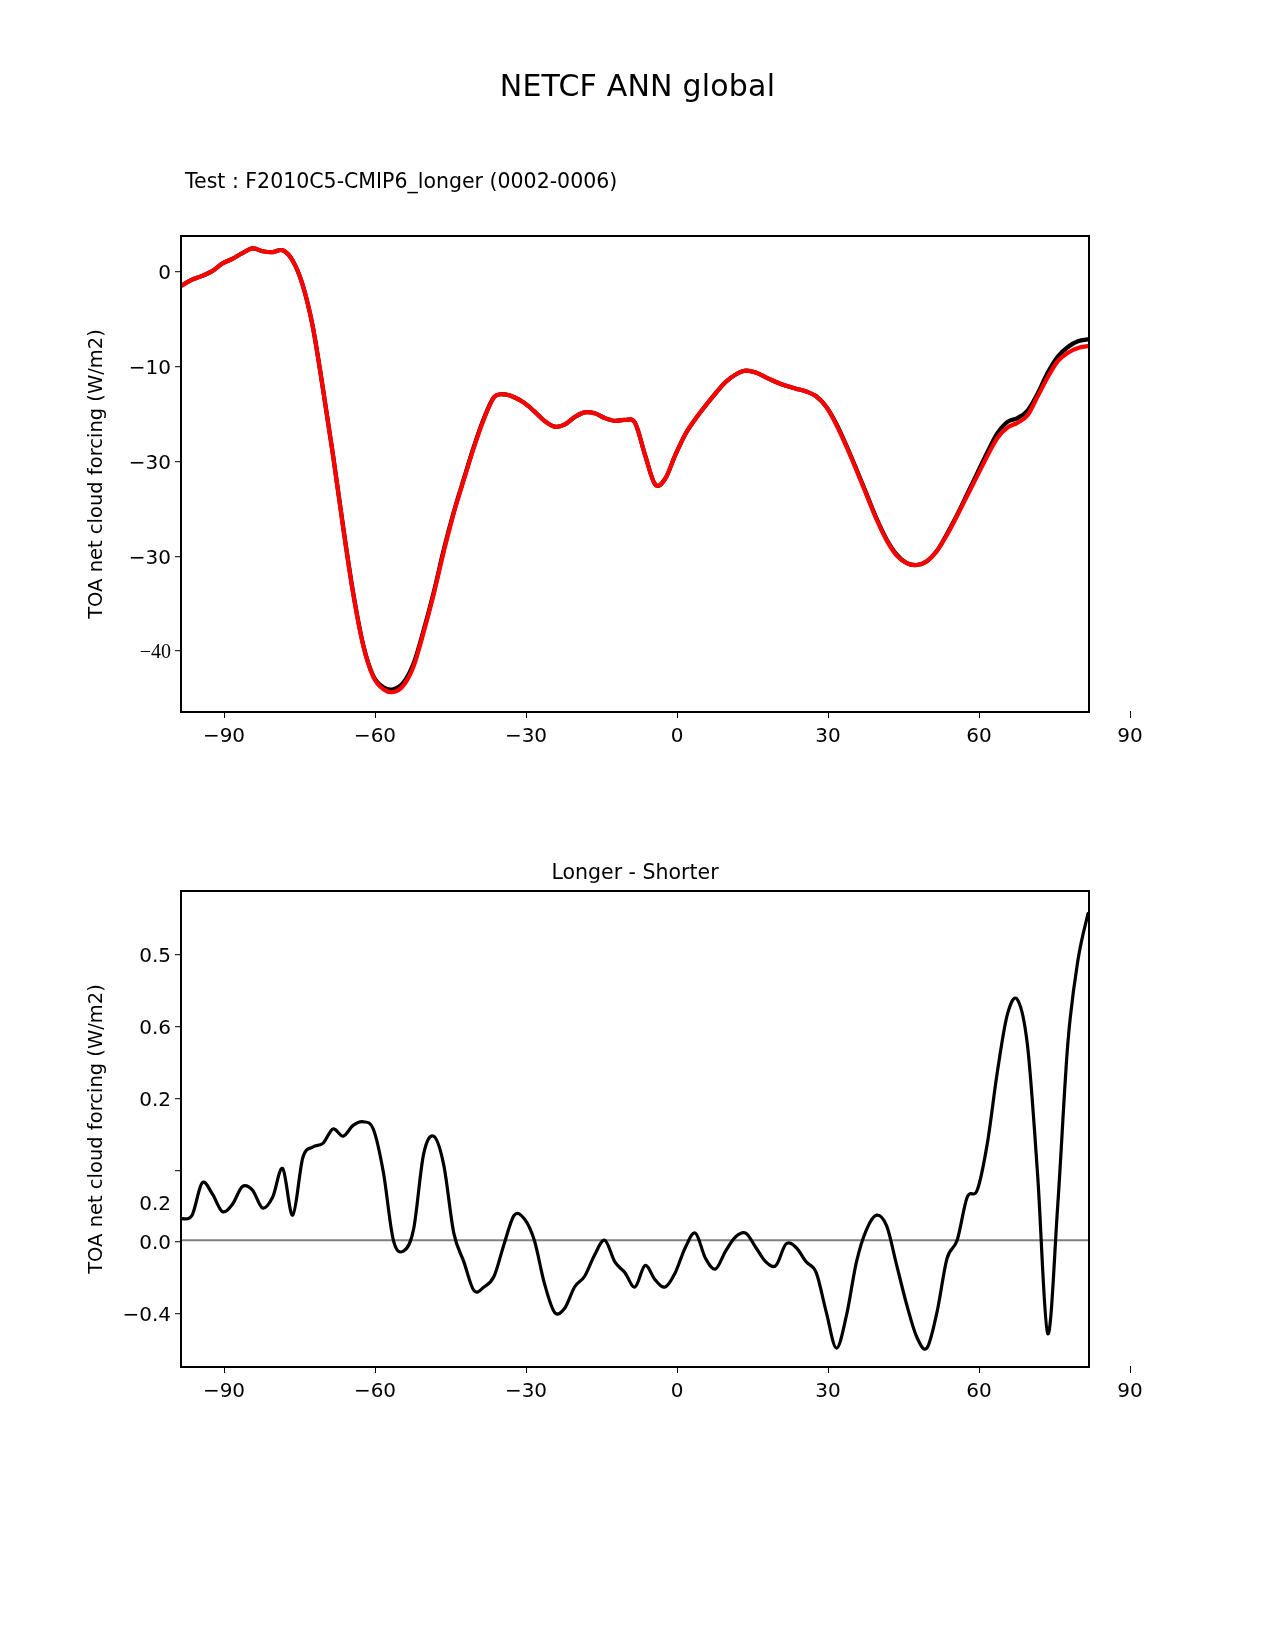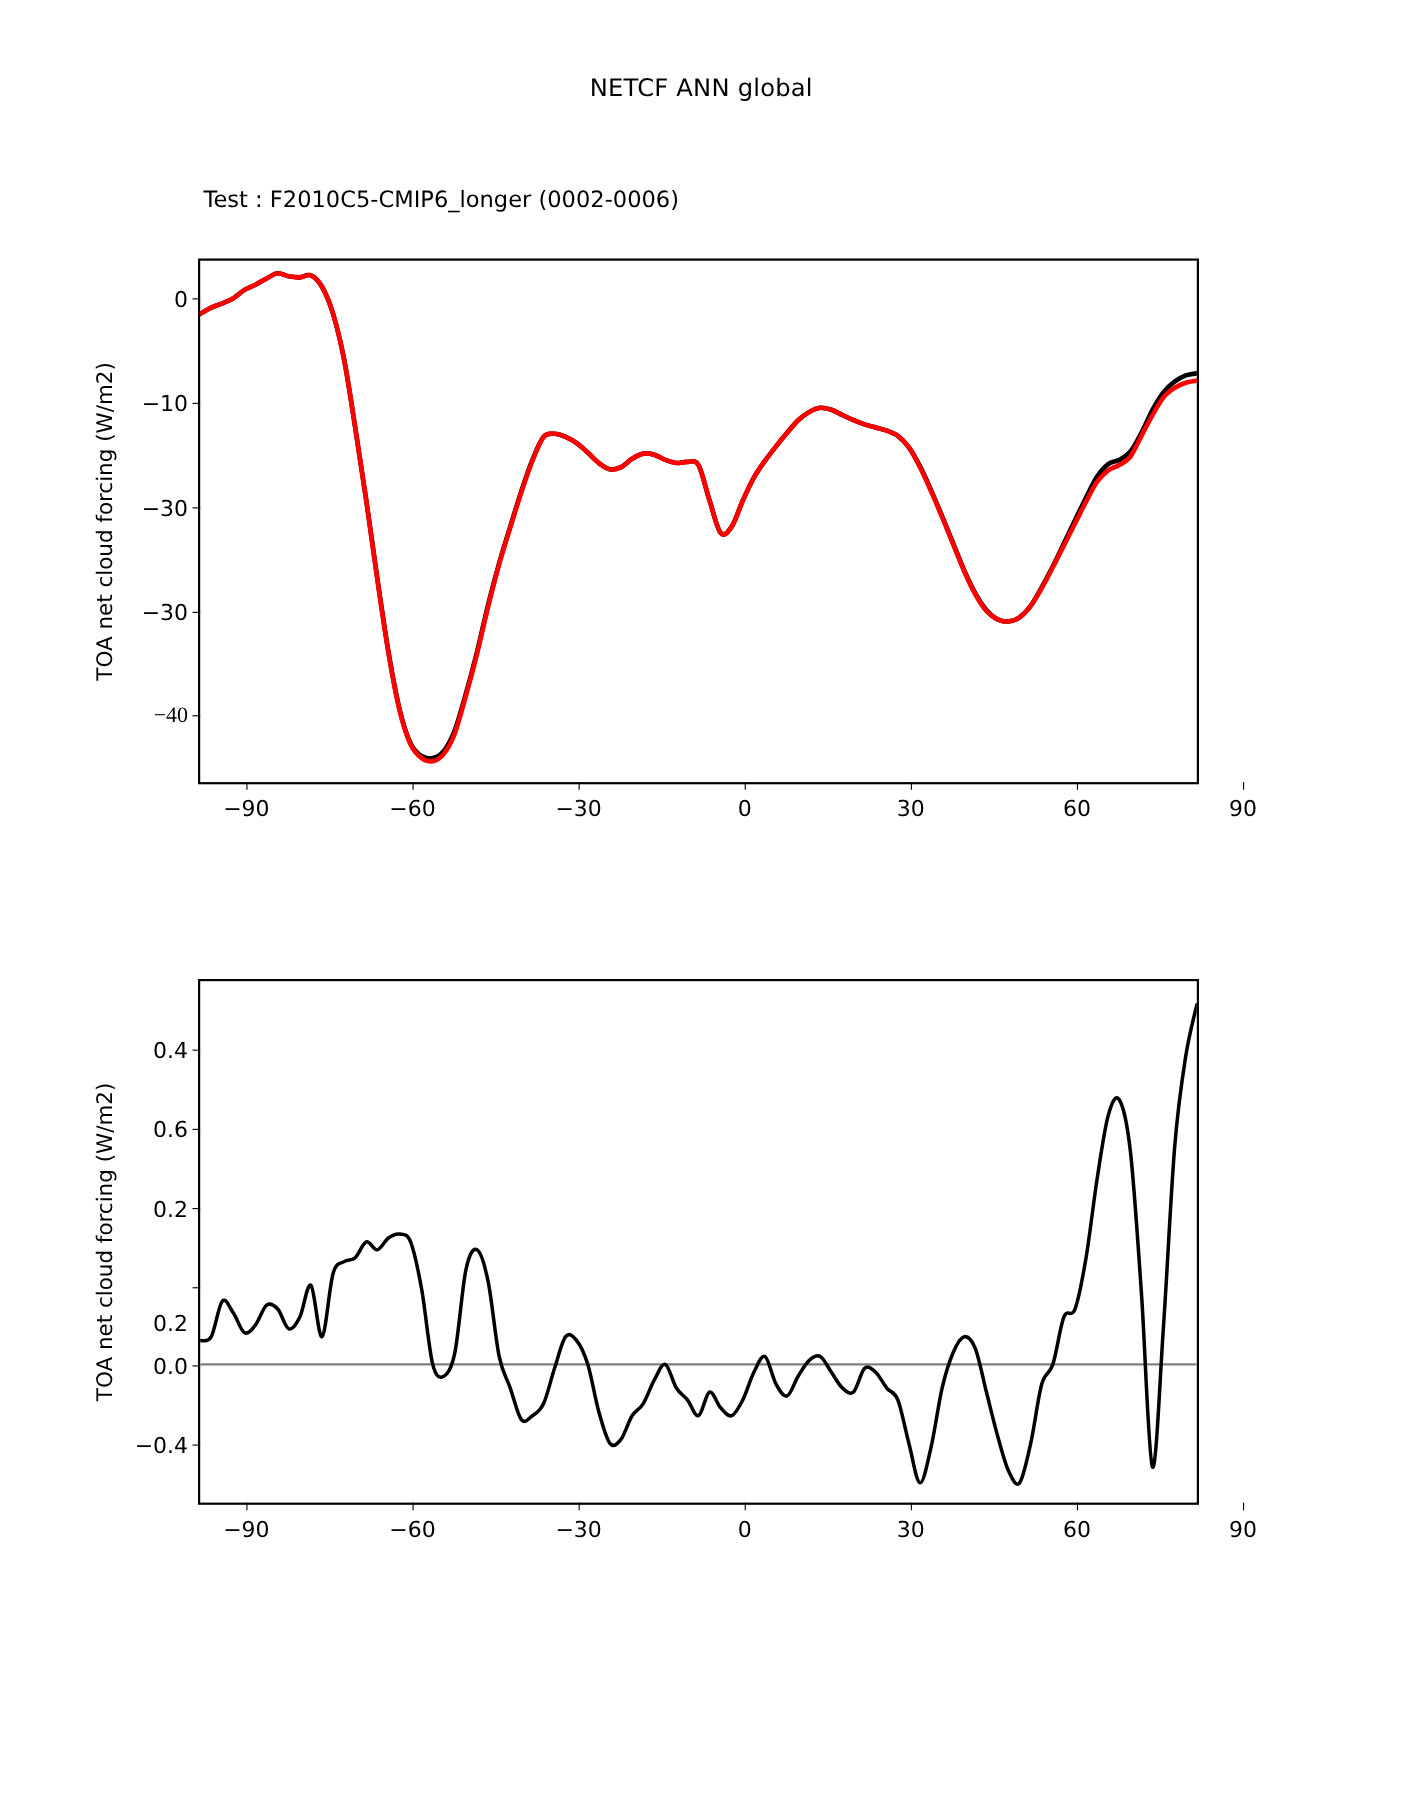--- a/index.html
+++ b/index.html
@@ -17,21 +17,21 @@
   .page {
     position: absolute;
     inset: 0;
   }
   .fig-title {
     position: absolute;
     left: 0;
     right: 0;
     top: 68px;
     text-align: center;
-    font-size: 22px;
+    font-size: 30px;
     color: #000;
     font-family: "DejaVu Sans", sans-serif;
     letter-spacing: 0.2px;
   }
 
   
   .panel1 {
     position: absolute;
     left: 180px;
     top: 235px;
@@ -179,29 +179,30 @@
         <div class="xtickmark" style="left: 455px;"></div>
         <div class="xtick1" style="left: 606px;">30</div>
         <div class="xtickmark" style="left: 606px;"></div>
         <div class="xtick1" style="left: 757px;">60</div>
         <div class="xtickmark" style="left: 757px;"></div>
         <div class="xtick1" style="left: 908px;">90</div>
         <div class="xtickmark" style="left: 908px;"></div>
       </div>
   </div>
 
+  <div class="panel2-title">Longer - Shorter</div>
   <div class="ylabel2">TOA net cloud forcing (W/m2)</div>
 
   <div class="panel2" id="panel2">
     <svg id="svg2" width="906" height="474" viewBox="0 0 906 474">
         <line x1="0" x2="906" y1="348.3181818181818" y2="348.3181818181818" stroke="#808080" stroke-width="2"></line>
         <path d="M 0.00 326.77 C 1.68 326.17, 6.71 329.17, 10.07 323.18 C 13.42 317.20, 16.78 294.45, 20.13 290.86 C 23.49 287.27, 26.84 296.85, 30.20 301.64 C 33.56 306.42, 36.91 317.80, 40.27 319.59 C 43.62 321.39, 46.98 316.60, 50.33 312.41 C 53.69 308.22, 57.04 296.85, 60.40 294.45 C 63.76 292.06, 67.11 294.45, 70.47 298.05 C 73.82 301.64, 77.18 314.80, 80.53 316.00 C 83.89 317.20, 87.24 311.81, 90.60 305.23 C 93.96 298.64, 97.31 273.51, 100.67 276.50 C 104.02 279.49, 107.38 324.98, 110.73 323.18 C 114.09 321.39, 117.44 277.10, 120.80 265.73 C 124.16 254.36, 127.51 257.35, 130.87 254.95 C 134.22 252.56, 137.58 254.36, 140.93 251.36 C 144.29 248.37, 147.64 238.20, 151.00 237.00 C 154.36 235.80, 157.71 244.78, 161.07 244.18 C 164.42 243.58, 167.78 235.80, 171.13 233.41 C 174.49 231.02, 177.84 229.22, 181.20 229.82 C 184.56 230.42, 187.91 228.62, 191.27 237.00 C 194.62 245.38, 197.98 261.54, 201.33 280.09 C 204.69 298.64, 208.04 335.15, 211.40 348.32 C 214.76 361.48, 218.11 360.89, 221.47 359.09 C 224.82 357.30, 228.18 353.70, 231.53 337.55 C 234.89 321.39, 238.24 277.70, 241.60 262.14 C 244.96 246.58, 248.31 242.39, 251.67 244.18 C 255.02 245.98, 258.38 256.75, 261.73 272.91 C 265.09 289.07, 268.44 324.98, 271.80 341.14 C 275.16 357.30, 278.51 360.29, 281.87 369.86 C 285.22 379.44, 288.58 394.40, 291.93 398.59 C 295.29 402.78, 298.64 397.39, 302.00 395.00 C 305.36 392.61, 308.71 391.41, 312.07 384.23 C 315.42 377.05, 318.78 362.08, 322.13 351.91 C 325.49 341.73, 328.84 327.37, 332.20 323.18 C 335.56 318.99, 338.91 322.58, 342.27 326.77 C 345.62 330.96, 348.98 337.55, 352.33 348.32 C 355.69 359.09, 359.04 379.44, 362.40 391.41 C 365.76 403.38, 369.11 415.95, 372.47 420.14 C 375.82 424.33, 379.18 420.73, 382.53 416.55 C 385.89 412.36, 389.24 400.39, 392.60 395.00 C 395.96 389.61, 399.31 389.61, 402.67 384.23 C 406.02 378.84, 409.38 368.67, 412.73 362.68 C 416.09 356.70, 419.44 347.12, 422.80 348.32 C 426.16 349.52, 429.51 364.48, 432.87 369.86 C 436.22 375.25, 439.58 376.45, 442.93 380.64 C 446.29 384.83, 449.64 396.20, 453.00 395.00 C 456.36 393.80, 459.71 374.65, 463.07 373.45 C 466.42 372.26, 469.78 384.23, 473.13 387.82 C 476.49 391.41, 479.84 396.20, 483.20 395.00 C 486.56 393.80, 489.91 387.22, 493.27 380.64 C 496.62 374.05, 499.98 362.08, 503.33 355.50 C 506.69 348.92, 510.04 339.34, 513.40 341.14 C 516.76 342.93, 520.11 360.29, 523.47 366.27 C 526.82 372.26, 530.18 378.24, 533.53 377.05 C 536.89 375.85, 540.24 364.48, 543.60 359.09 C 546.96 353.70, 550.31 347.72, 553.67 344.73 C 557.02 341.73, 560.38 339.34, 563.73 341.14 C 567.09 342.93, 570.44 350.71, 573.80 355.50 C 577.16 360.29, 580.51 366.87, 583.87 369.86 C 587.22 372.86, 590.58 376.45, 593.93 373.45 C 597.29 370.46, 600.64 354.90, 604.00 351.91 C 607.36 348.92, 610.71 352.51, 614.07 355.50 C 617.42 358.49, 620.78 365.67, 624.13 369.86 C 627.49 374.05, 630.84 372.26, 634.20 380.64 C 637.56 389.02, 640.91 407.57, 644.27 420.14 C 647.62 432.70, 650.98 455.45, 654.33 456.05 C 657.69 456.64, 661.04 438.09, 664.40 423.73 C 667.76 409.36, 671.11 384.23, 674.47 369.86 C 677.82 355.50, 681.18 345.33, 684.53 337.55 C 687.89 329.77, 691.24 323.78, 694.60 323.18 C 697.96 322.58, 701.31 325.58, 704.67 333.95 C 708.02 342.33, 711.38 360.29, 714.73 373.45 C 718.09 386.62, 721.44 400.98, 724.80 412.95 C 728.16 424.92, 731.51 438.09, 734.87 445.27 C 738.22 452.45, 741.58 460.23, 744.93 456.05 C 748.29 451.86, 751.64 435.10, 755.00 420.14 C 758.36 405.17, 761.71 378.24, 765.07 366.27 C 768.42 354.30, 771.78 358.49, 775.13 348.32 C 778.49 338.14, 781.84 313.61, 785.20 305.23 C 788.56 296.85, 791.91 307.02, 795.27 298.05 C 798.62 289.07, 801.98 271.11, 805.33 251.36 C 808.69 231.61, 812.04 201.09, 815.40 179.55 C 818.76 158.00, 822.11 134.06, 825.47 122.09 C 828.82 110.12, 832.18 102.34, 835.53 107.73 C 838.89 113.11, 842.24 125.08, 845.60 154.41 C 848.96 183.73, 852.31 235.80, 855.67 283.68 C 859.02 331.56, 862.38 436.89, 865.73 441.68 C 869.09 446.47, 872.44 360.89, 875.80 312.41 C 879.16 263.93, 882.51 191.52, 885.87 150.82 C 889.22 110.12, 892.58 89.77, 895.93 68.23 C 899.29 46.68, 904.32 29.33, 906.00 21.55" fill="none" stroke="#000000" stroke-width="3.2" stroke-linejoin="round" stroke-linecap="round"></path>
       </svg>
     <div class="yticks1" id="yticks2">
-        <div class="ytick1" style="top: 63.0455px;">0.4</div>
+        <div class="ytick1" style="top: 63.0455px;">0.5</div>
         <div class="ytickmark" style="top: 63.0455px;"></div>
         <div class="ytick1" style="top: 134.864px;">0.6</div>
         <div class="ytickmark" style="top: 134.864px;"></div>
         <div class="ytick1" style="top: 206.682px;">0.2</div>
         <div class="ytickmark" style="top: 206.682px;"></div>
         <div class="ytick1" style="top: 278.5px; margin-top: 32px;">0.2</div>
         <div class="ytickmark" style="top: 278.5px;"></div>
         <div class="ytick1" style="top: 350.318px;">0.0</div>
         <div class="ytickmark" style="top: 350.318px;"></div>
         <div class="ytick1" style="top: 422.136px;">−0.4</div>

